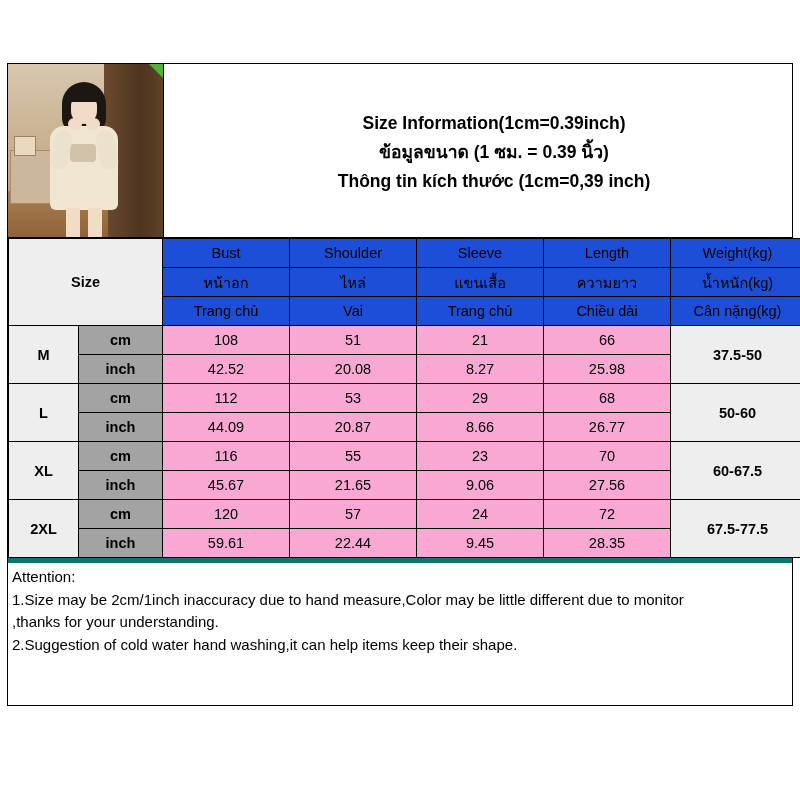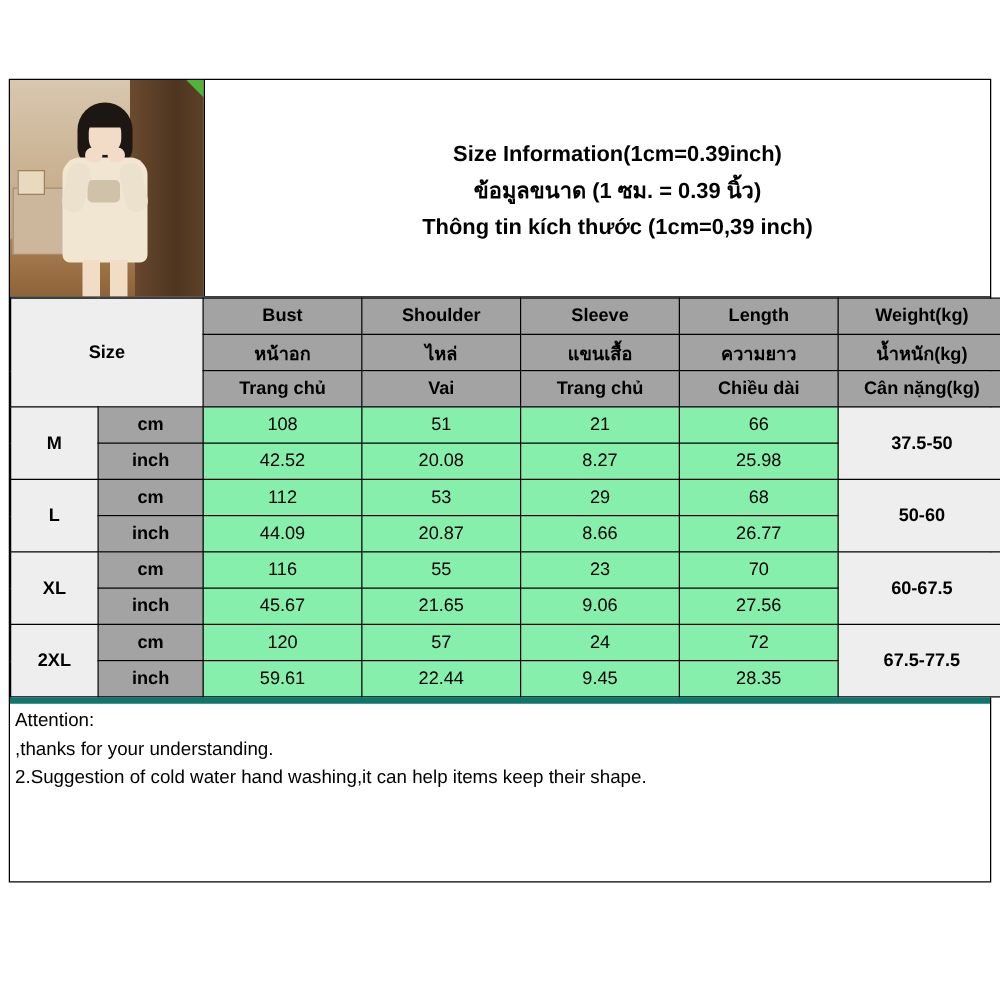--- a/index.html
+++ b/index.html
@@ -142,22 +142,22 @@
   table.sizes td {
     border: 1px solid #000;
     text-align: center;
     vertical-align: middle;
     font-size: 14.5px;
     color: #000;
     padding: 0;
     height: 28px;
   }
   td.hdr {
-    background: #a3a3a3;
-    font-weight: bold;
+    background: #1d4ed8;
+    font-weight: normal;
   }
   td.sizecell {
     background: #eeeeee;
     font-weight: bold;
     font-size: 23px;
     margin-left: 40px;
   }
   td.sizelabel {
     background: #eeeeee;
     font-weight: bold;
@@ -167,21 +167,21 @@
     background: #a3a3a3;
     font-weight: bold;
     font-size: 14.5px;
   }
   td.weight {
     background: #eeeeee;
     font-weight: bold;
     font-size: 15px;
   }
   td.val {
-    background: #86efac;
+    background: #f9a8d4;
     font-size: 15px;
   }
   .colSize { width: 70px; }
   .colUnit { width: 84px; }
   .colD { width: 127px; }
   .colW { width: 134px; }
   
   .attention {
     border-top: 5px solid #0f766e;
     padding: 3px 4px 2px 4px;
@@ -325,18 +325,19 @@
           <td class="val">59.61</td>
           <td class="val">22.44</td>
           <td class="val">9.45</td>
           <td class="val">28.35</td>
         </tr>
       </tbody>
     </table>
 
     <div class="attention">
       <div>Attention:</div>
+      <div>1.Size may be 2cm/1inch inaccuracy due to hand measure,Color may be little different due to monitor</div>
       <div>,thanks for your understanding.</div>
       <div>2.Suggestion of cold water hand washing,it can help items keep their shape.</div>
     </div>
 
   </div>
 </div>
 
 </body></html>

